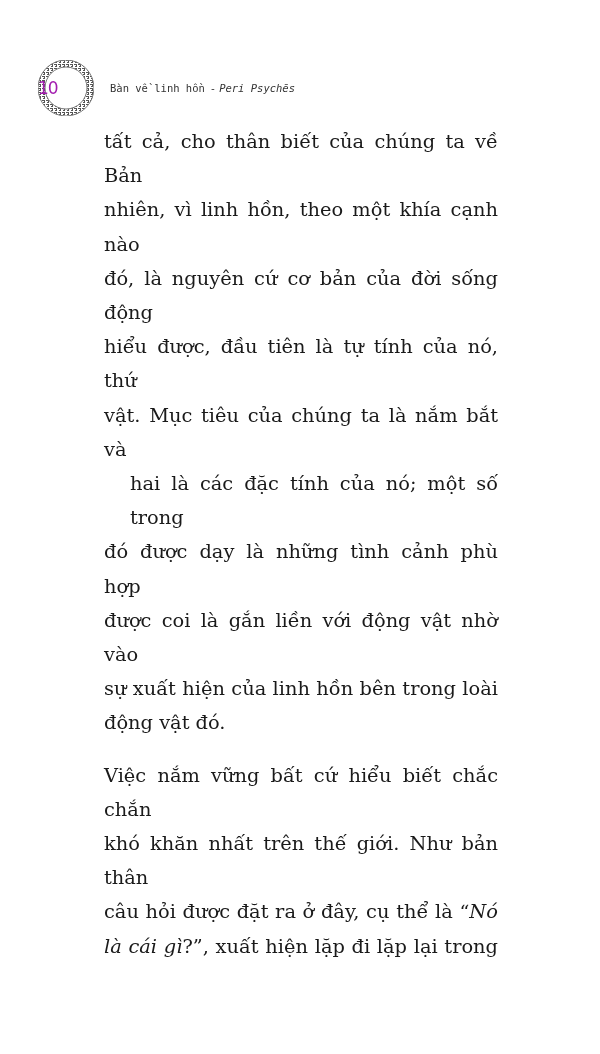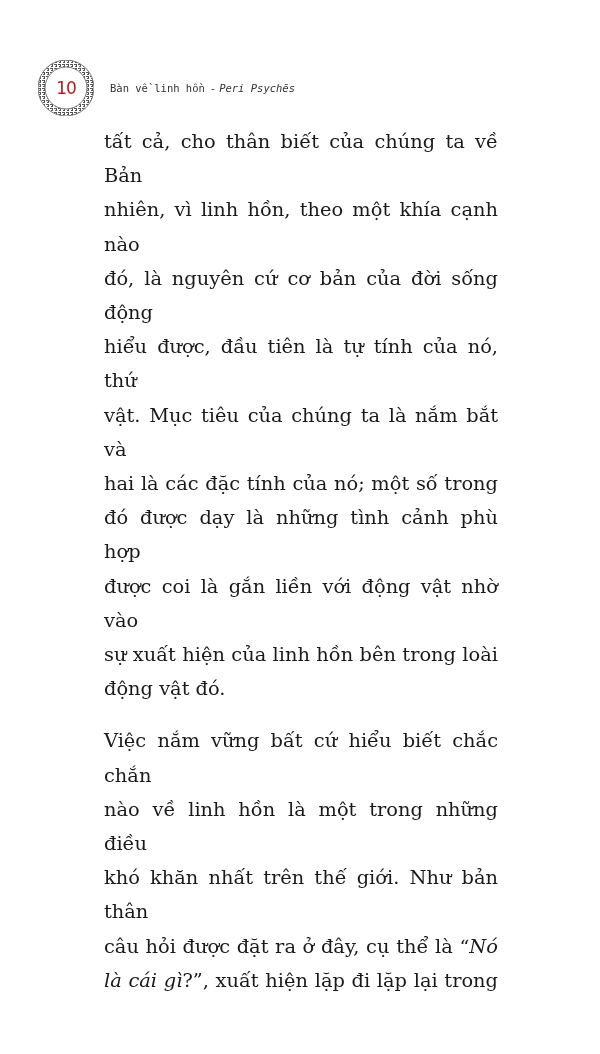--- a/index.html
+++ b/index.html
@@ -33,24 +33,24 @@
       left: 0;
       top: 0;
     }
     .page-number {
       position: absolute;
       left: 0;
       top: 0;
       width: 56px;
       height: 56px;
       line-height: 56px;
-      text-align: center;
+      text-align: left;
       font-family: "DejaVu Sans", sans-serif;
       font-size: 17px;
-      color: #b91c1c;
+      color: #a21caf;
       letter-spacing: -1px;
     }
     .running-head {
       margin-left: 16px;
       font-family: "DejaVu Sans Mono", monospace;
       font-size: 10.5px;
       color: #333;
       white-space: nowrap;
     }
     .running-head .sep {
@@ -110,27 +110,26 @@
   </div>
 </div>
 
 <div class="body-text">
   <p class="para">
     <span class="line" style="white-space: normal;">tất cả, cho thân biết của chúng ta về Bản</span>
     <span class="line" style="white-space: normal;">nhiên, vì linh hồn, theo một khía cạnh nào</span>
     <span class="line" style="white-space: normal;">đó, là nguyên cứ cơ bản của đời sống động</span>
     <span class="line" style="white-space: normal;">hiểu được, đầu tiên là tự tính của nó, thứ</span>
     <span class="line" style="white-space: normal;">vật. Mục tiêu của chúng ta là nắm bắt và</span>
-    <span class="line" style="white-space: normal;">hai là các đặc tính của nó; một số trong</span>
+    <span class="line" style="white-space: normal; margin-left: 26px;">hai là các đặc tính của nó; một số trong</span>
     <span class="line" style="white-space: normal;">đó được dạy là những tình cảnh phù hợp</span>
     <span class="line" style="white-space: normal;">được coi là gắn liền với động vật nhờ vào</span>
     <span class="line" style="white-space: normal;">sự xuất hiện của linh hồn bên trong loài</span>
     <span class="line last" style="white-space: normal;">động vật đó.</span>
   </p>
   <p class="para">
     <span class="line" style="white-space: normal;">Việc nắm vững bất cứ hiểu biết chắc chắn</span>
-    <span class="line" style="white-space: normal;">nào về linh hồn là một trong những điều</span>
     <span class="line" style="white-space: normal;">khó khăn nhất trên thế giới. Như bản thân</span>
     <span class="line" style="white-space: normal;"><span>câu hỏi được đặt ra ở đây, cụ thể là “</span><em>Nó</em></span>
     <span class="line" style="white-space: normal;"><em>là cái gì</em><span>?”, xuất hiện lặp đi lặp lại trong</span></span>
 
   </p>
 </div>
 
 </body></html>

